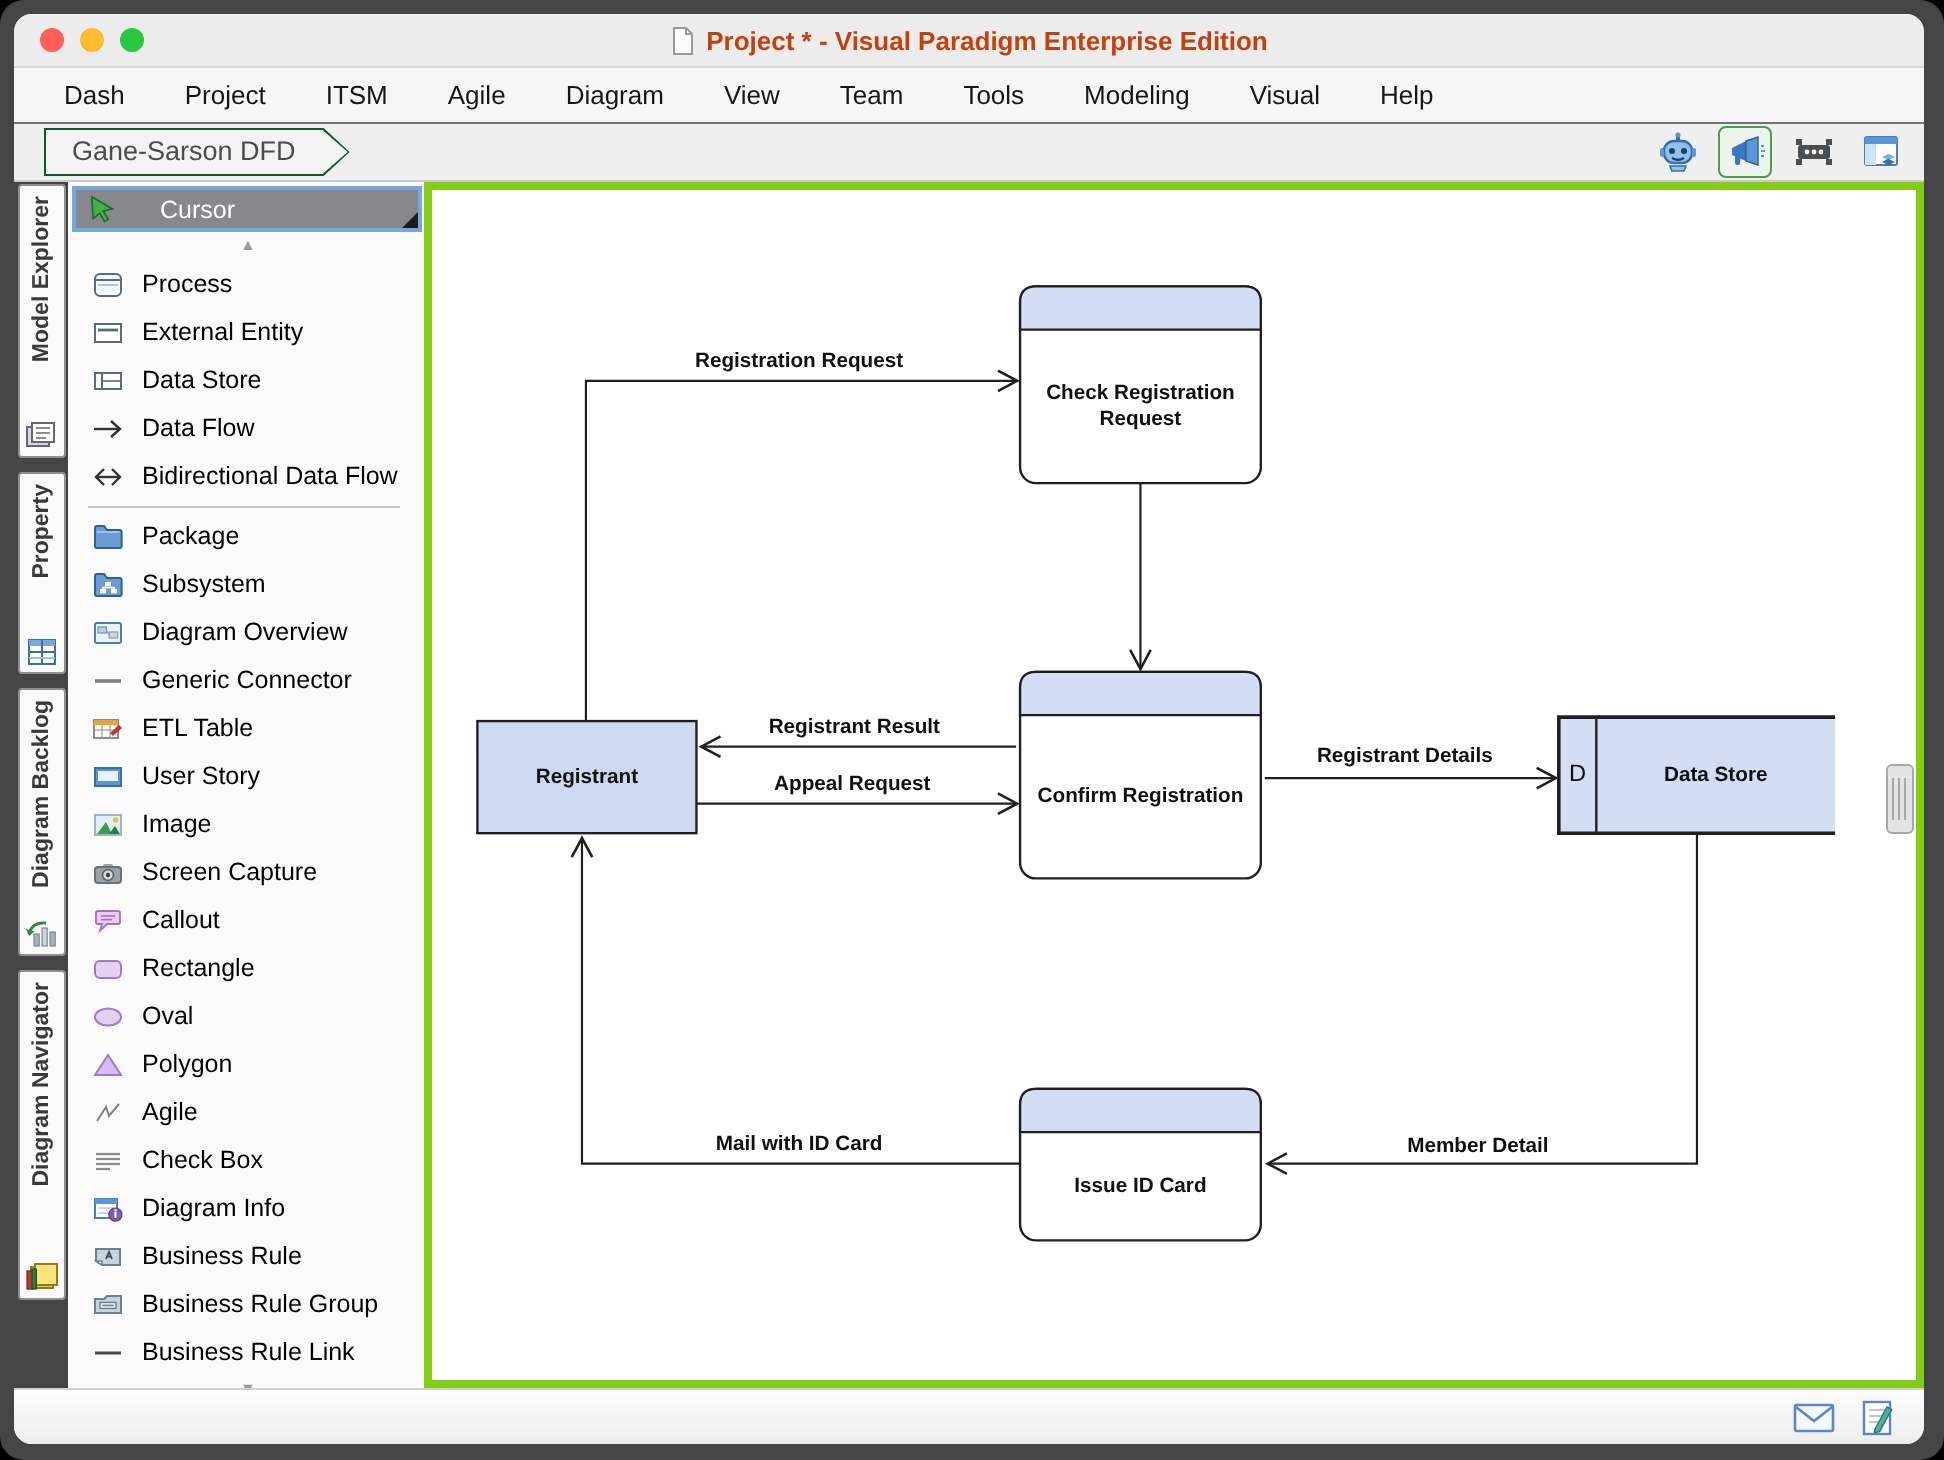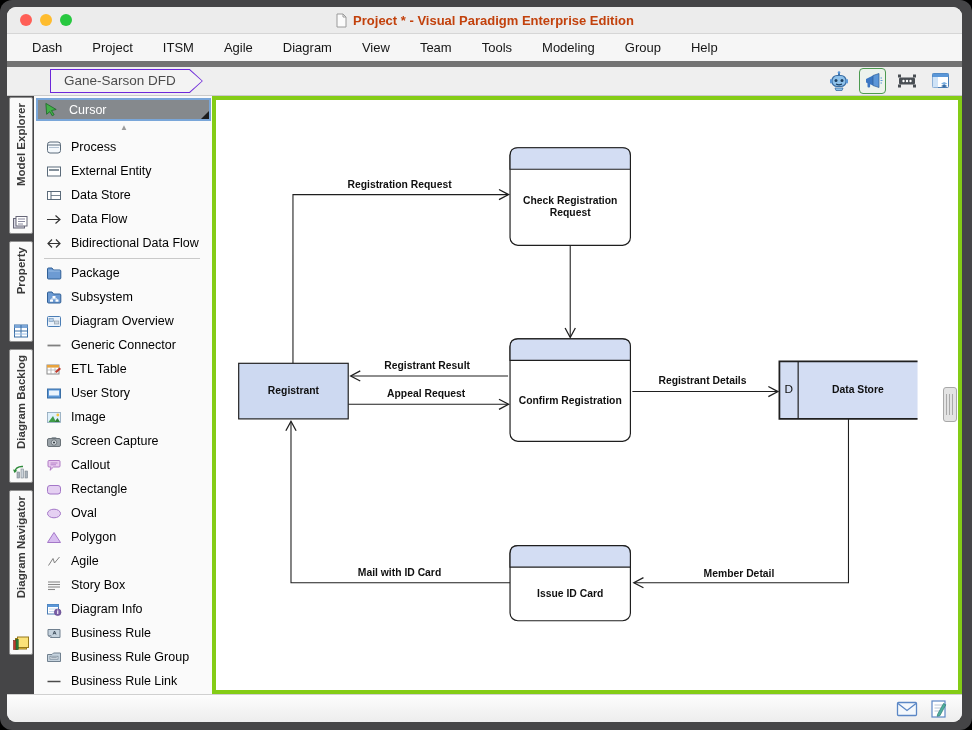--- a/index.html
+++ b/index.html
@@ -9,43 +9,43 @@
   .inner{flex:1;display:flex;flex-direction:column;border-radius:9px;overflow:hidden;background:#ececec;min-height:0;}
 
   
   .titlebar{height:26px;background:#ececec;border-bottom:1px solid #d6d6d6;display:flex;align-items:center;position:relative;flex:none;}
   .lights{display:flex;gap:8px;margin-left:13px;}
   .light{width:12px;height:12px;border-radius:50%;}
   .title-center{position:absolute;left:0;right:0;display:flex;justify-content:center;align-items:center;gap:5px;pointer-events:none;}
   .title-text{font-size:13px;font-weight:bold;color:#c2410c;}
 
   
-  .menubar{height:27px;background:#f6f6f6;border-bottom:6px solid #737373;display:flex;align-items:center;padding-left:10px;flex:none;}
+  .menubar{height:27px;background:#f6f6f6;border-bottom:1px solid #737373;display:flex;align-items:center;padding-left:10px;flex:none;}
   .menu-item{font-size:13px;color:#161616;padding:0 15px;cursor:default;}
 
   
   .toolbar{height:28px;background:#efefef;border-bottom:1px solid #cacaca;display:flex;align-items:center;flex:none;}
-  .crumb-outer{margin-left:43px;background:#6d28d9;clip-path:polygon(0 0,calc(100% - 13px) 0,100% 50%,calc(100% - 13px) 100%,0 100%);padding:1px;}
+  .crumb-outer{margin-left:15px;background:#14532d;clip-path:polygon(0 0,calc(100% - 13px) 0,100% 50%,calc(100% - 13px) 100%,0 100%);padding:1px;}
   .crumb{background:#f3f3f3;clip-path:polygon(0 0,calc(100% - 12.5px) 0,100% 50%,calc(100% - 12.5px) 100%,0 100%);
     padding:3px 26px 4px 13px;font-size:13.5px;color:#4c4c4c;}
   .tb-icons{margin-left:auto;display:flex;align-items:center;gap:7px;padding-right:8px;}
   .tb-btn{width:25px;height:24px;display:flex;align-items:center;justify-content:center;border:1px solid transparent;border-radius:4px;}
   .tb-btn.sel{border-color:#4d9a50;background:#edf3ed;}
 
   
   .main{flex:1;display:flex;min-height:0;background:#454547;}
   .tabstrip{width:27px;flex:none;display:flex;flex-direction:column;align-items:center;gap:7px;padding-top:1px;}
   .vtab{width:24px;background:#fafafa;border:1px solid #8f8f8f;border-radius:2px;box-sizing:border-box;
     display:flex;flex-direction:column;align-items:center;justify-content:space-between;padding:5px 0 2px;}
   .vtab-label{writing-mode:vertical-rl;transform:rotate(180deg);font-size:11.5px;font-weight:bold;color:#3a3a3a;white-space:nowrap;}
   .vtab-icon{margin-top:3px;}
 
   
   .palette{width:178px;flex:none;background:#fafafa;display:flex;flex-direction:column;padding:2px 0 0 2px;box-sizing:border-box;overflow:hidden;}
-  .cursor-row{height:19px;flex:none;background:#85898d;border:2px solid #79a6d9;display:flex;align-items:center;gap:9px;
+  .cursor-row{height:19px;flex:none;background:#85898d;border:2px solid #79a6d9;display:flex;align-items:center;gap:20px;
     padding-left:5px;color:#fff;font-size:12.5px;position:relative;margin-right:1px;}
   .cursor-fold{position:absolute;right:0;bottom:0;width:0;height:0;border-left:8px solid transparent;border-bottom:8px solid #1c1c1c;}
   .pal-scroll{height:14px;flex:none;text-align:center;font-size:8px;color:#9b9b9b;line-height:14px;}
   .pal-item{height:24px;flex:none;display:flex;align-items:center;gap:9px;padding-left:9px;font-size:12.5px;color:#000000;}
   .pal-ico{width:17px;display:flex;justify-content:center;align-items:center;flex:none;}
   .pal-div{border-top:1px solid #c9c9c9;margin:3px 12px 2px 8px;}
 
   
   .canvas-wrap{flex:1;background:#fff;border:4px solid #84cc16;position:relative;min-width:0;}
   .canvas-wrap svg.diagram{position:absolute;inset:0;width:100%;height:100%;}
@@ -84,21 +84,21 @@
     <div class="menubar" id="menubar">
         <span class="menu-item">Dash</span>
         <span class="menu-item">Project</span>
         <span class="menu-item">ITSM</span>
         <span class="menu-item">Agile</span>
         <span class="menu-item">Diagram</span>
         <span class="menu-item">View</span>
         <span class="menu-item">Team</span>
         <span class="menu-item">Tools</span>
         <span class="menu-item">Modeling</span>
-        <span class="menu-item">Group</span>
+        <span class="menu-item">Visual</span>
         <span class="menu-item">Help</span>
       </div>
 
     <div class="toolbar">
       <div class="crumb-outer">
         <div class="crumb">Gane-Sarson DFD</div>
       </div>
       <div class="tb-icons" id="tb-icons">
           <div class="tb-btn">
             <span>
@@ -395,21 +395,21 @@
               <span class="pal-ico">
                 <svg width="16" height="15" viewBox="0 0 16 15">
                   <g stroke="#8a8a8a" stroke-width="1.1">
                     <line x1="2" y1="4" x2="14" y2="4"></line>
                     <line x1="2" y1="6.5" x2="14" y2="6.5"></line>
                     <line x1="2" y1="9" x2="14" y2="9"></line>
                     <line x1="2" y1="11.5" x2="9" y2="11.5"></line>
                   </g>
                 </svg>
               </span>
-              <span>Story Box</span>
+              <span>Check Box</span>
             </div>
             <div class="pal-item">
               <span class="pal-ico">
                 <svg width="16" height="15" viewBox="0 0 16 15">
                   <rect x="1.5" y="2.5" width="11" height="9.5" fill="#fff" stroke="#4a7db5"></rect>
                   <rect x="1.5" y="2.5" width="11" height="2.5" fill="#5b97d8"></rect>
                   <line x1="3" y1="7" x2="11" y2="7" stroke="#b8cfe8" stroke-width="0.8"></line>
                   <line x1="3" y1="9.5" x2="11" y2="9.5" stroke="#b8cfe8" stroke-width="0.8"></line>
                   <circle cx="11.7" cy="10.3" r="3.3" fill="#7b5ea7" stroke="#5a3f85" stroke-width="0.6"></circle>
                   <rect x="11.2" y="9" width="1.1" height="3" fill="#fff"></rect>

